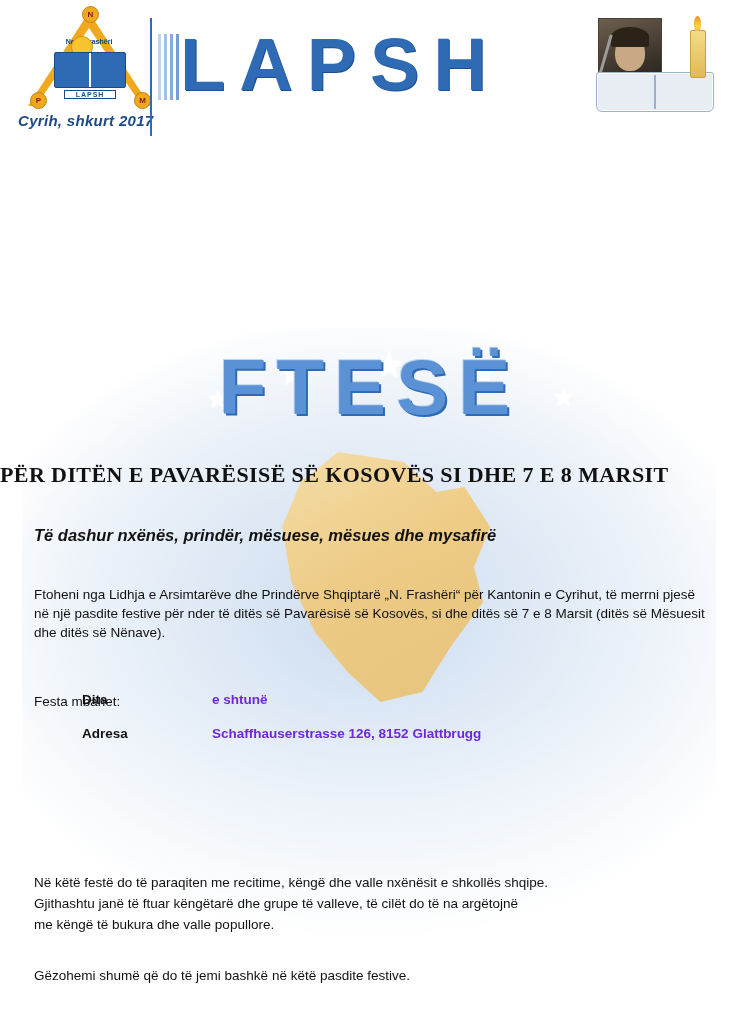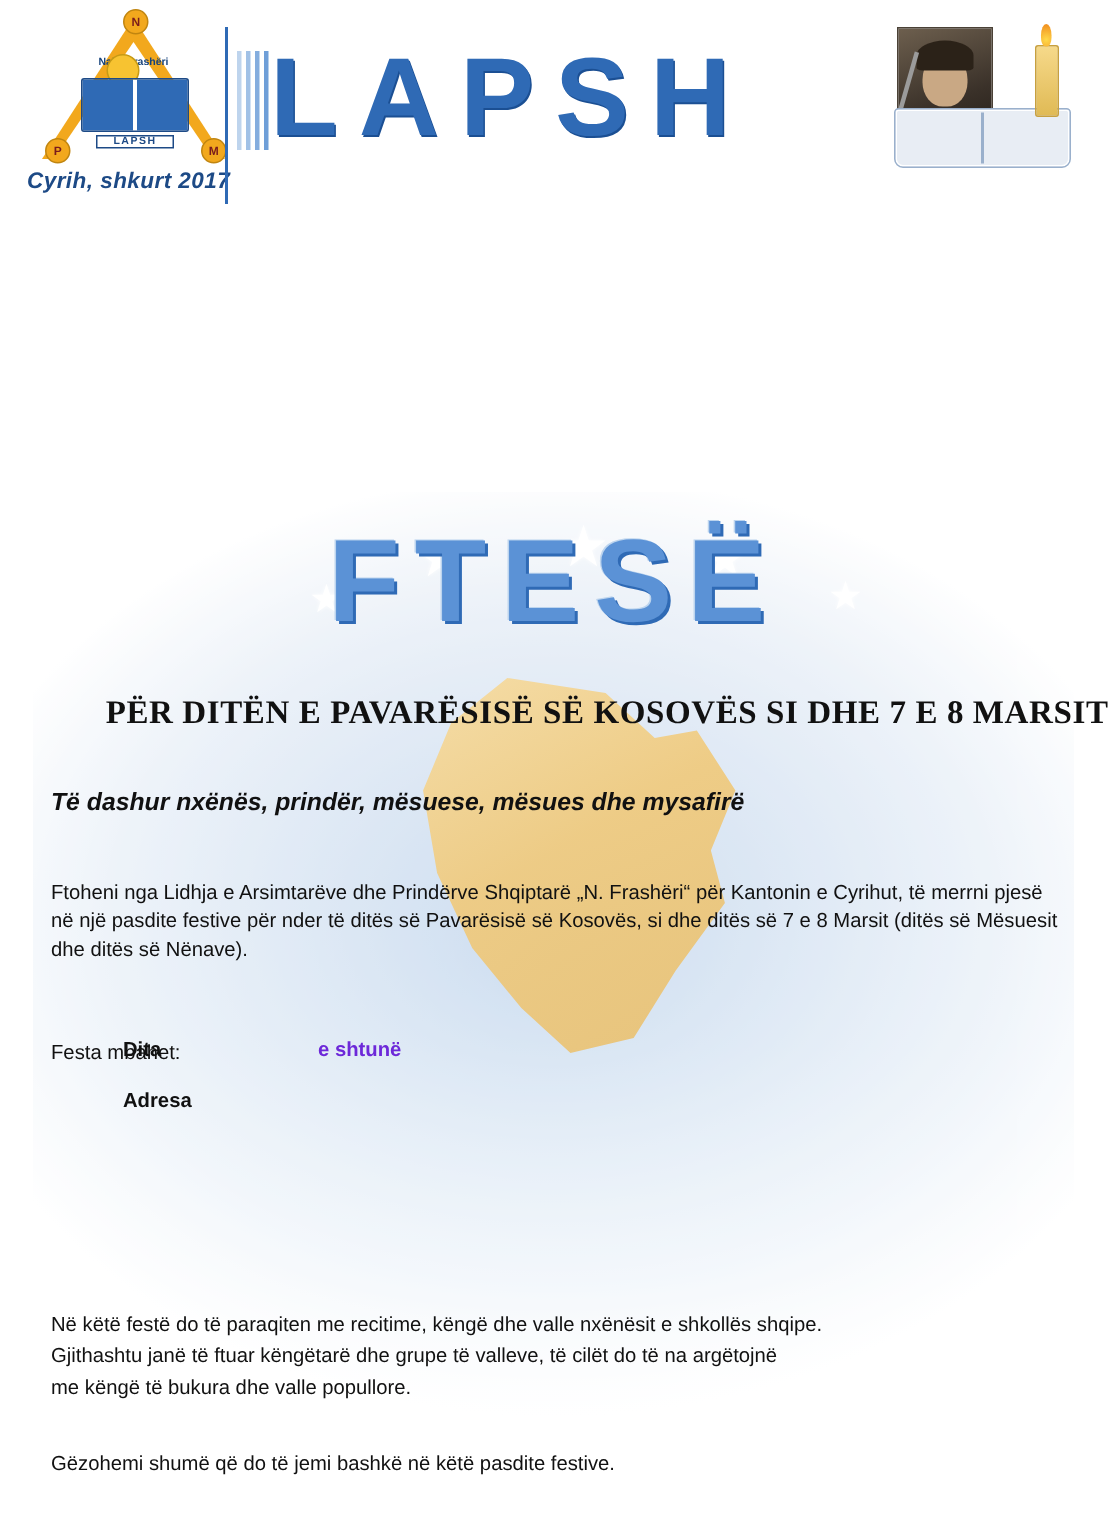--- a/index.html
+++ b/index.html
@@ -285,21 +285,21 @@
     font-size: 78px;
     font-weight: bold;
     letter-spacing: 10px;
     color: #5b92d6;
     text-shadow: 2px 2px 0 #2f6ab5, -1px -1px 0 #bcd4ee;
   }
   .subtitle {
     position: absolute;
     left: 0; top: 302px;
     width: 739px;
-    text-align: right;
+    text-align: left;
     font-family: "Liberation Serif", serif;
     font-size: 22px;
     font-weight: bold;
     color: #111111;
     letter-spacing: 0.4px;
   }
   .greeting {
     position: absolute;
     left: 34px; top: 366px;
     font-size: 16.5px;
@@ -400,20 +400,21 @@
     <div class="para p-invite">Ftoheni nga Lidhja e Arsimtarëve dhe Prindërve Shqiptarë „N. Frashëri“ për Kantonin e Cyrihut, të merrni pjesë në një pasdite festive për nder të ditës së Pavarësisë së Kosovës, si dhe ditës së 7 e 8 Marsit (ditës së Mësuesit dhe ditës së Nënave).</div>
     <div class="para p-festa">Festa mbahet:</div>
 
     <div class="details">
       <div class="detail-row">
         <div class="detail-label">Dita</div>
         <div class="detail-value">e shtunë</div>
       </div>
       <div class="detail-row">
         <div class="detail-label">Adresa</div>
+        <div class="detail-value">Schaffhauserstrasse 126, 8152 Glattbrugg</div>
       </div>
     </div>
 
     <div class="para p-after" style="white-space: pre-line;">Në këtë festë do të paraqiten me recitime, këngë dhe valle  nxënësit e shkollës shqipe.
 Gjithashtu janë të ftuar këngëtarë dhe grupe të valleve, të cilët do të na argëtojnë
 me këngë të bukura dhe valle popullore.</div>
     <div class="para p-gezohemi">Gëzohemi shumë që do të jemi bashkë në këtë pasdite festive.</div>
     <div class="para p-sign" style="white-space: pre-line;">Me nderime
 Nga LAPSH „N. Frashëri“ për Kantonin e Cyrihut</div>
 

